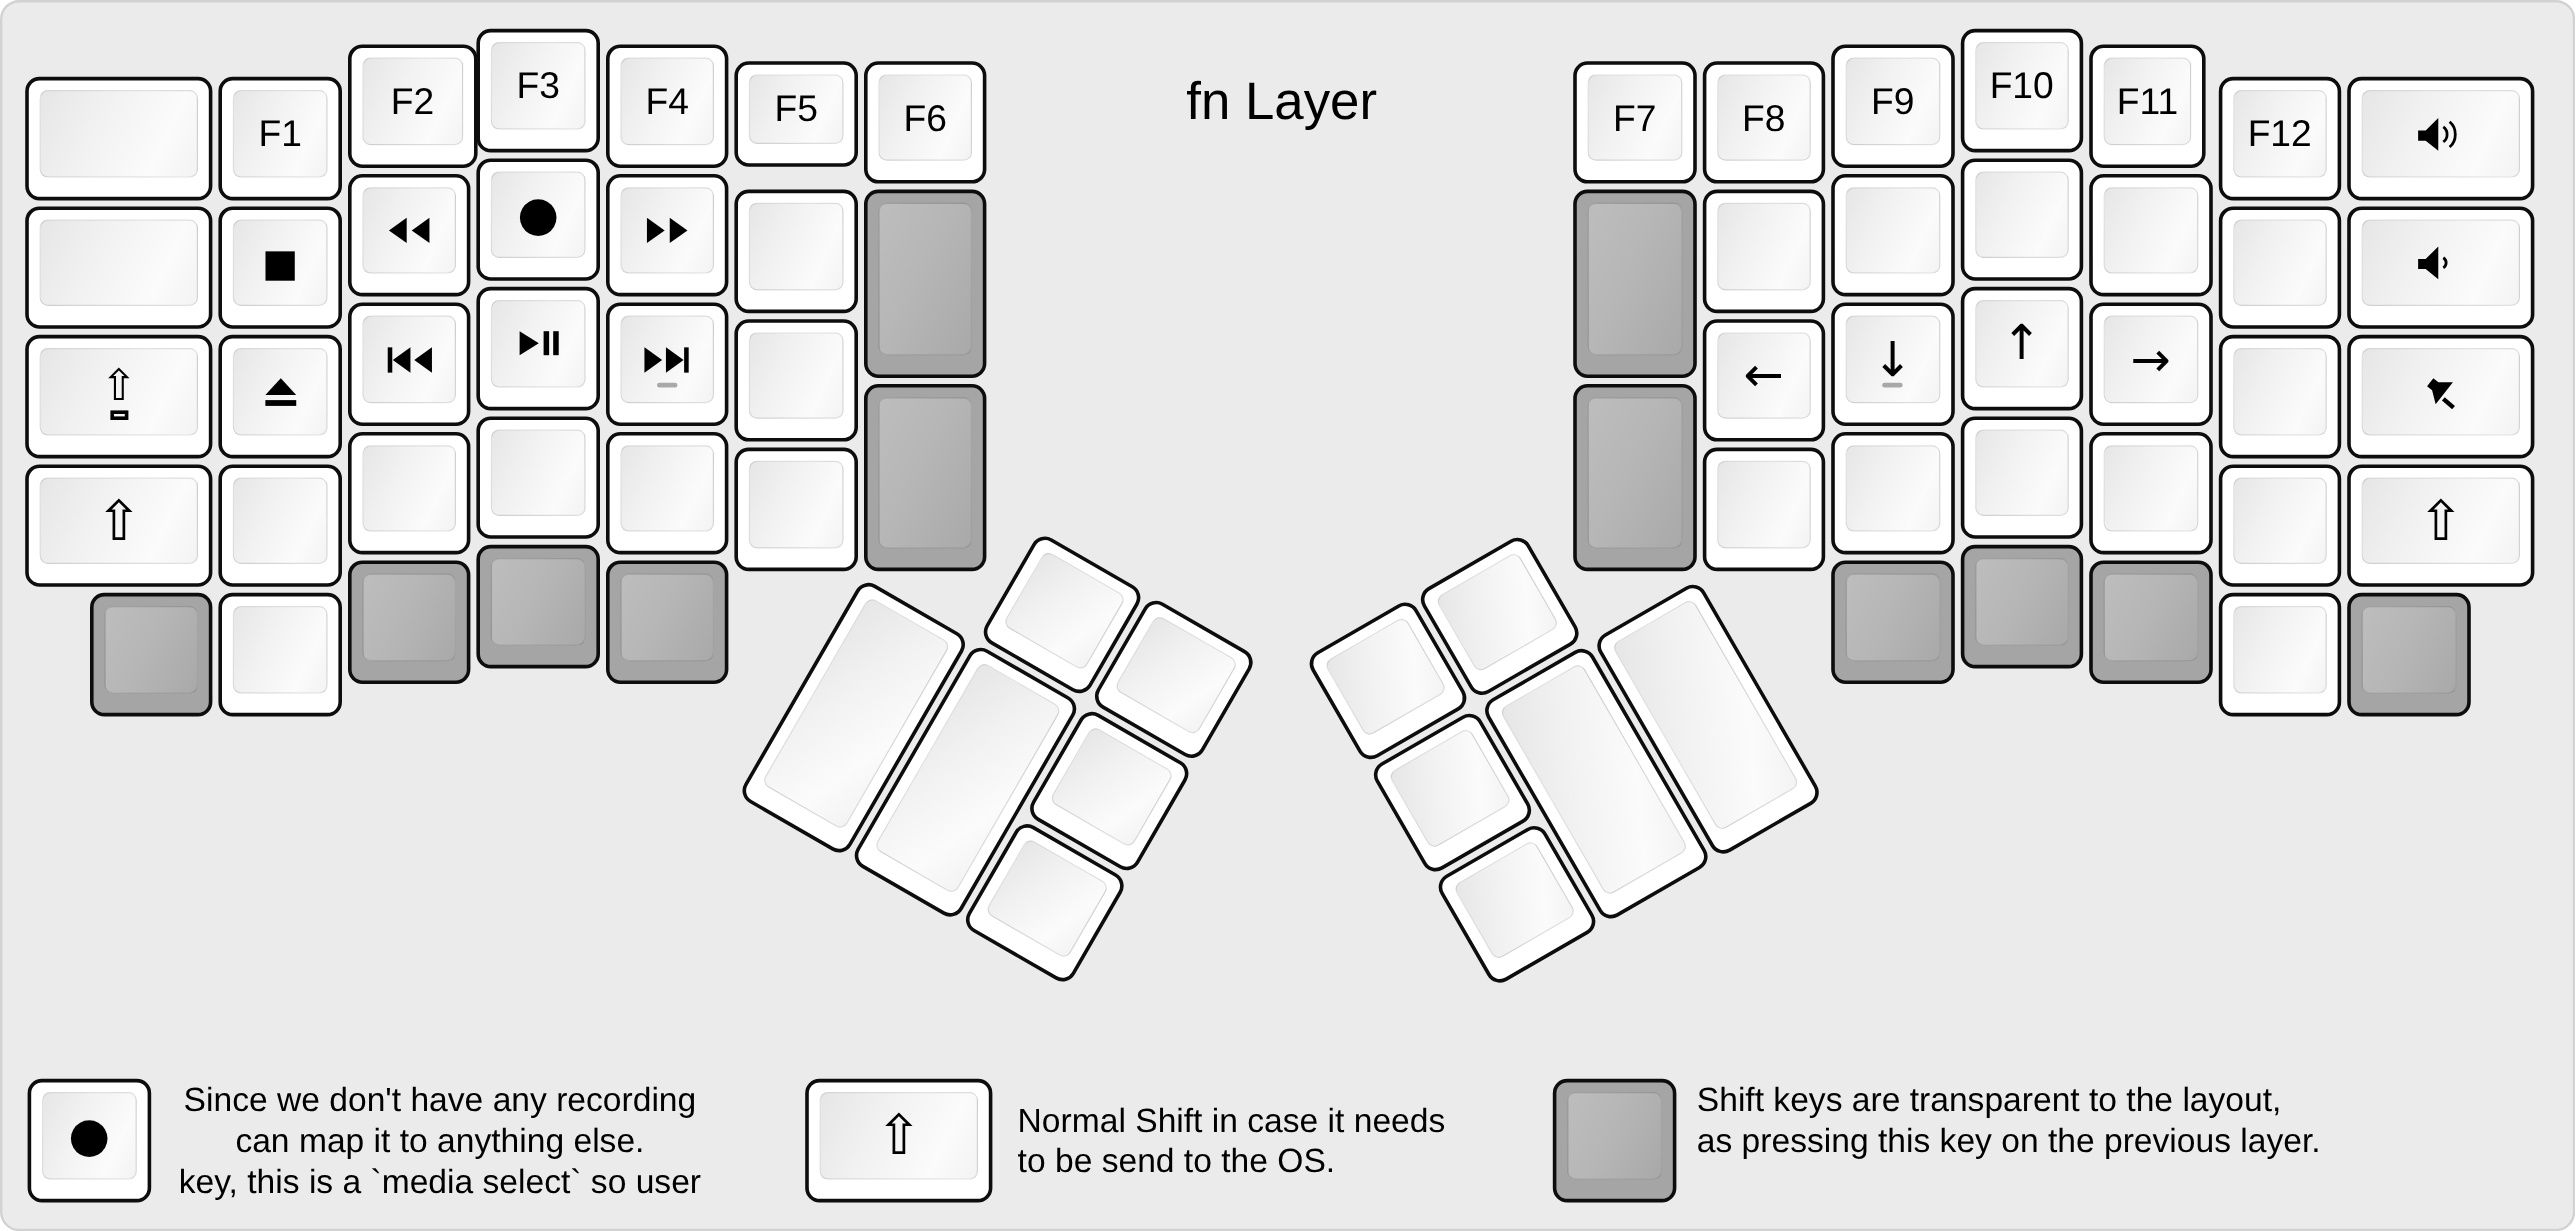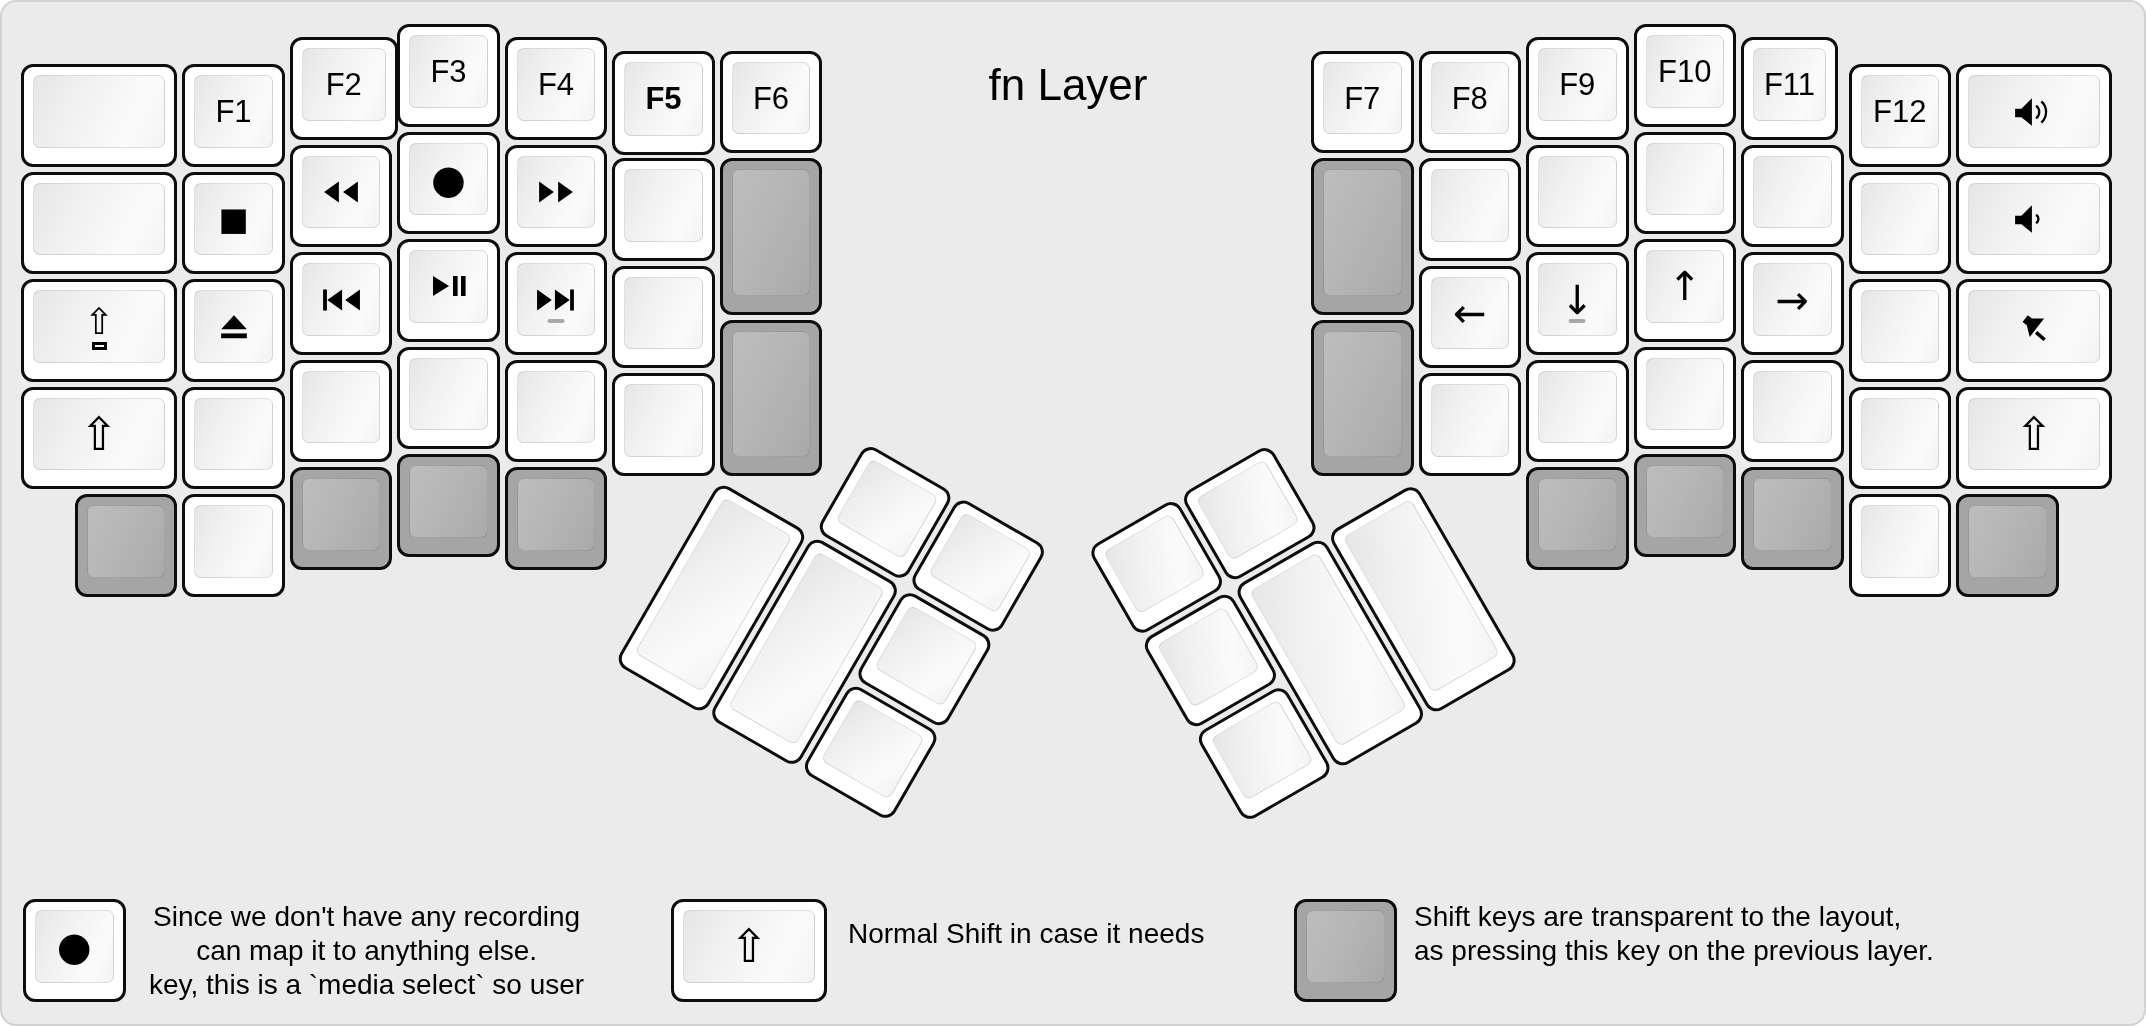--- a/index.html
+++ b/index.html
@@ -208,21 +208,21 @@
           </span>
           <span class="homing"></span>
         </div>
       </div>
       <div class="key" style="left: 484.75px; top: 336.938px; width: 102.5px; height: 102.5px;">
         <div class="top"></div>
       </div>
       <div class="key gray" style="left: 484.75px; top: 444.438px; width: 102.5px; height: 102.5px;">
         <div class="top"></div>
       </div>
-      <div class="key" style="left: 592.25px; top: 27.875px; width: 102.5px; height: 104px; font-weight: bold;">
+      <div class="key" style="left: 592.25px; top: 27.875px; width: 102.5px; height: 88px;">
         <div class="top">
           <span class="flabel">F5</span>
         </div>
       </div>
       <div class="key" style="left: 592.25px; top: 135.375px; width: 102.5px; height: 102.5px;">
         <div class="top"></div>
       </div>
       <div class="key" style="left: 592.25px; top: 242.875px; width: 102.5px; height: 102.5px;">
         <div class="top"></div>
       </div>
@@ -417,20 +417,21 @@
         <div class="key" style="left: 1px; top: 1px; width: 156.25px; height: 102.5px;">
           <div class="top">
             <span class="iconwrap">
               <span class="g g-shift">⇧</span>
             </span>
           </div>
         </div>
       </div>
     <div class="ltext" style="left:178px;top:19px;">
       <div>Normal Shift in case it needs</div>
+      <div>to be send to the OS.</div>
     </div>
   </div>
 
   <div class="legend-item" style="left:1291px;top:896px;">
     <div class="lkey">
         <div class="key gray" style="left: 1px; top: 1px; width: 102.5px; height: 102.5px;">
           <div class="top"></div>
         </div>
       </div>
     <div class="ltext" style="left:121px;top:2px;">

